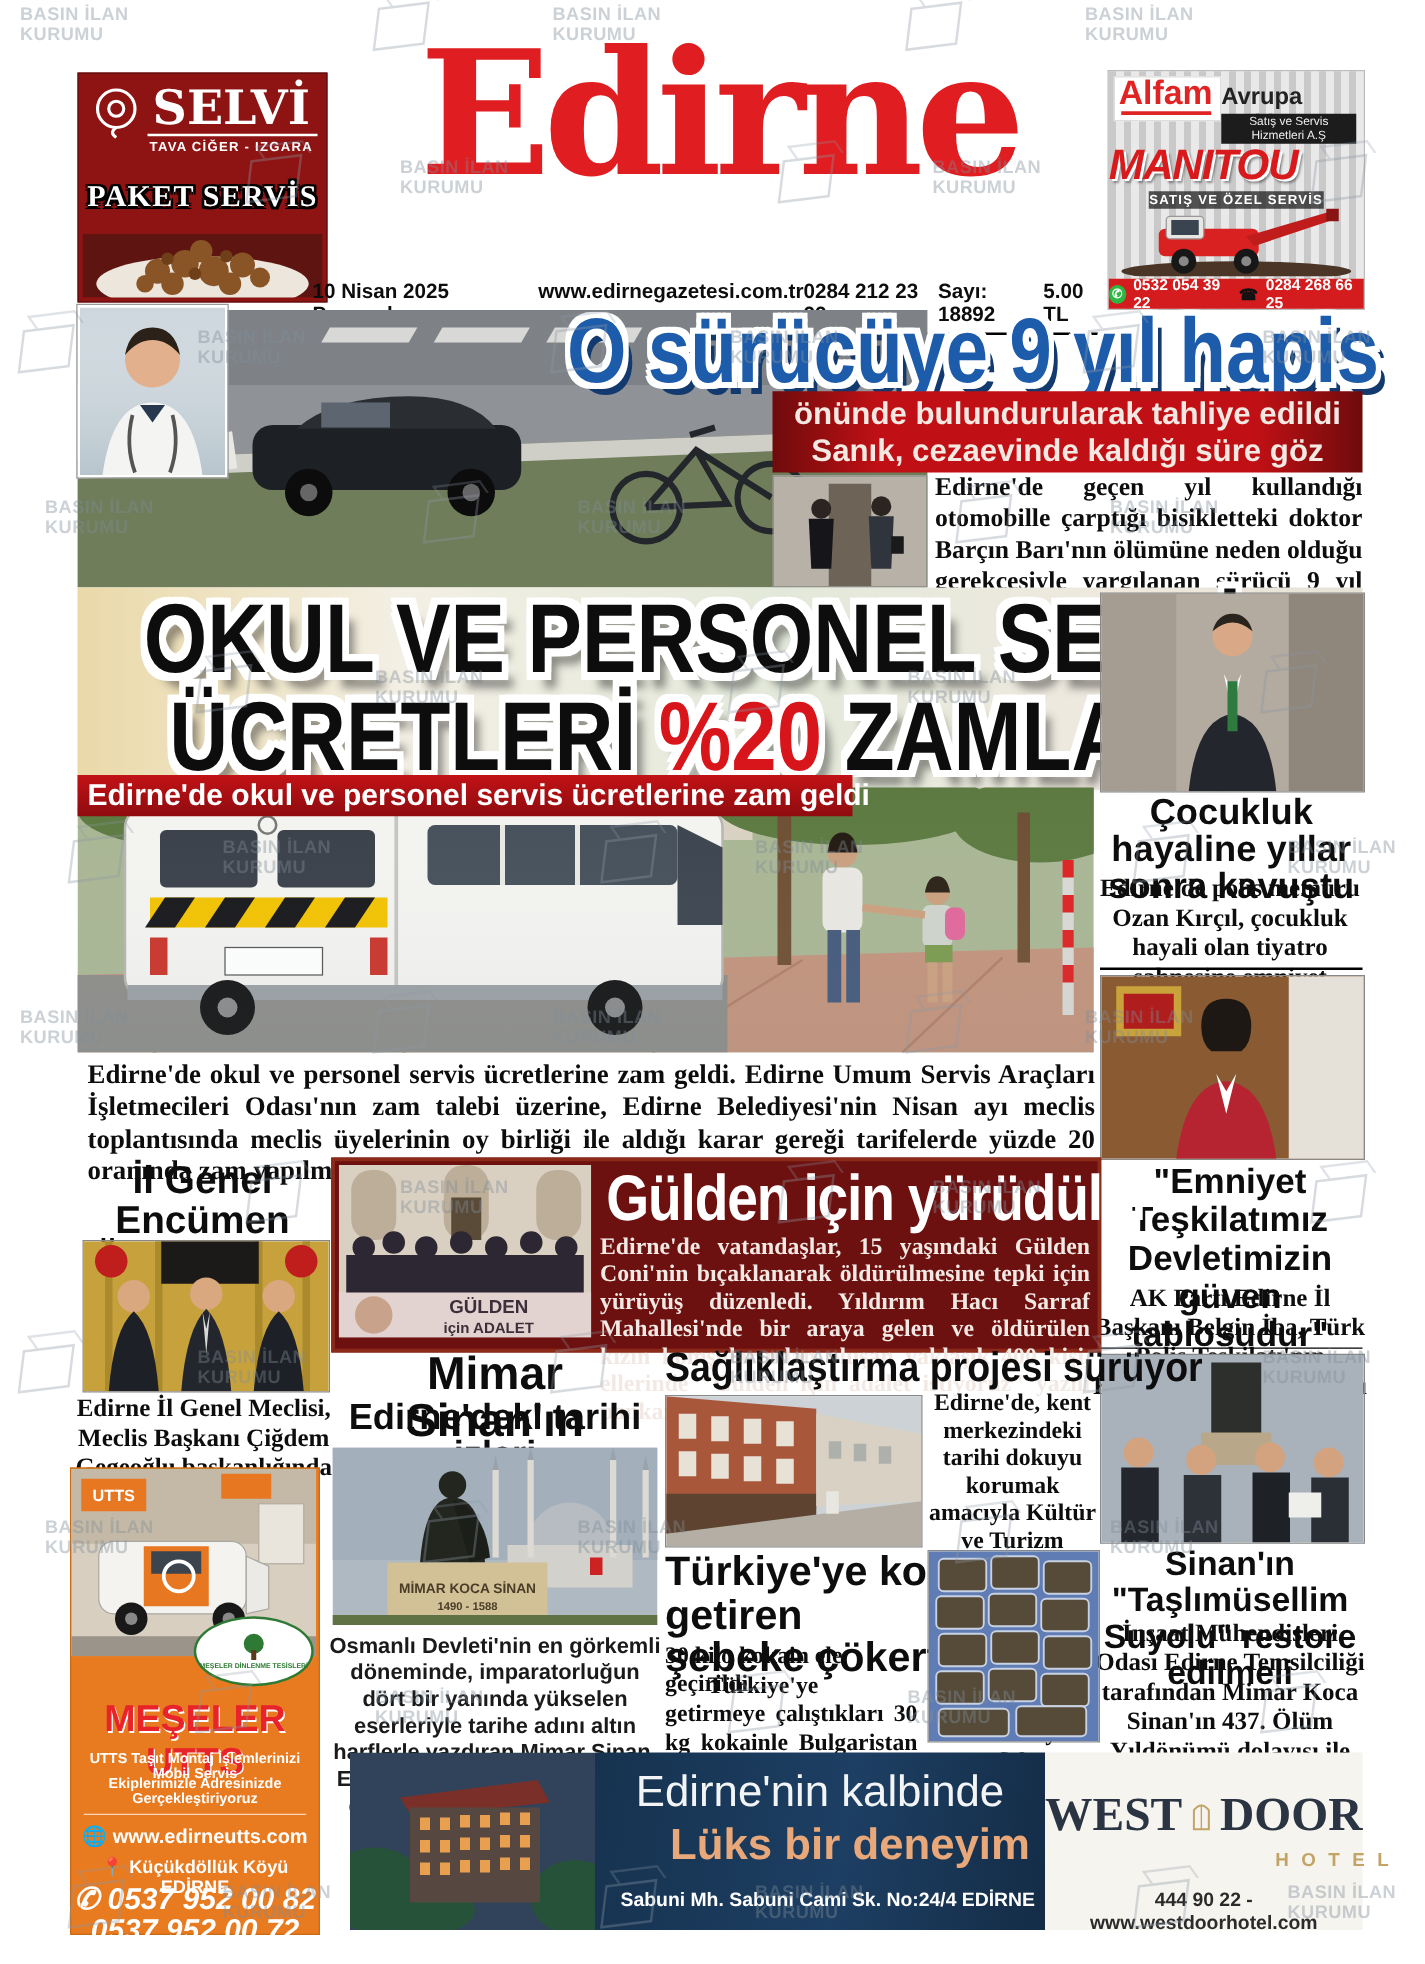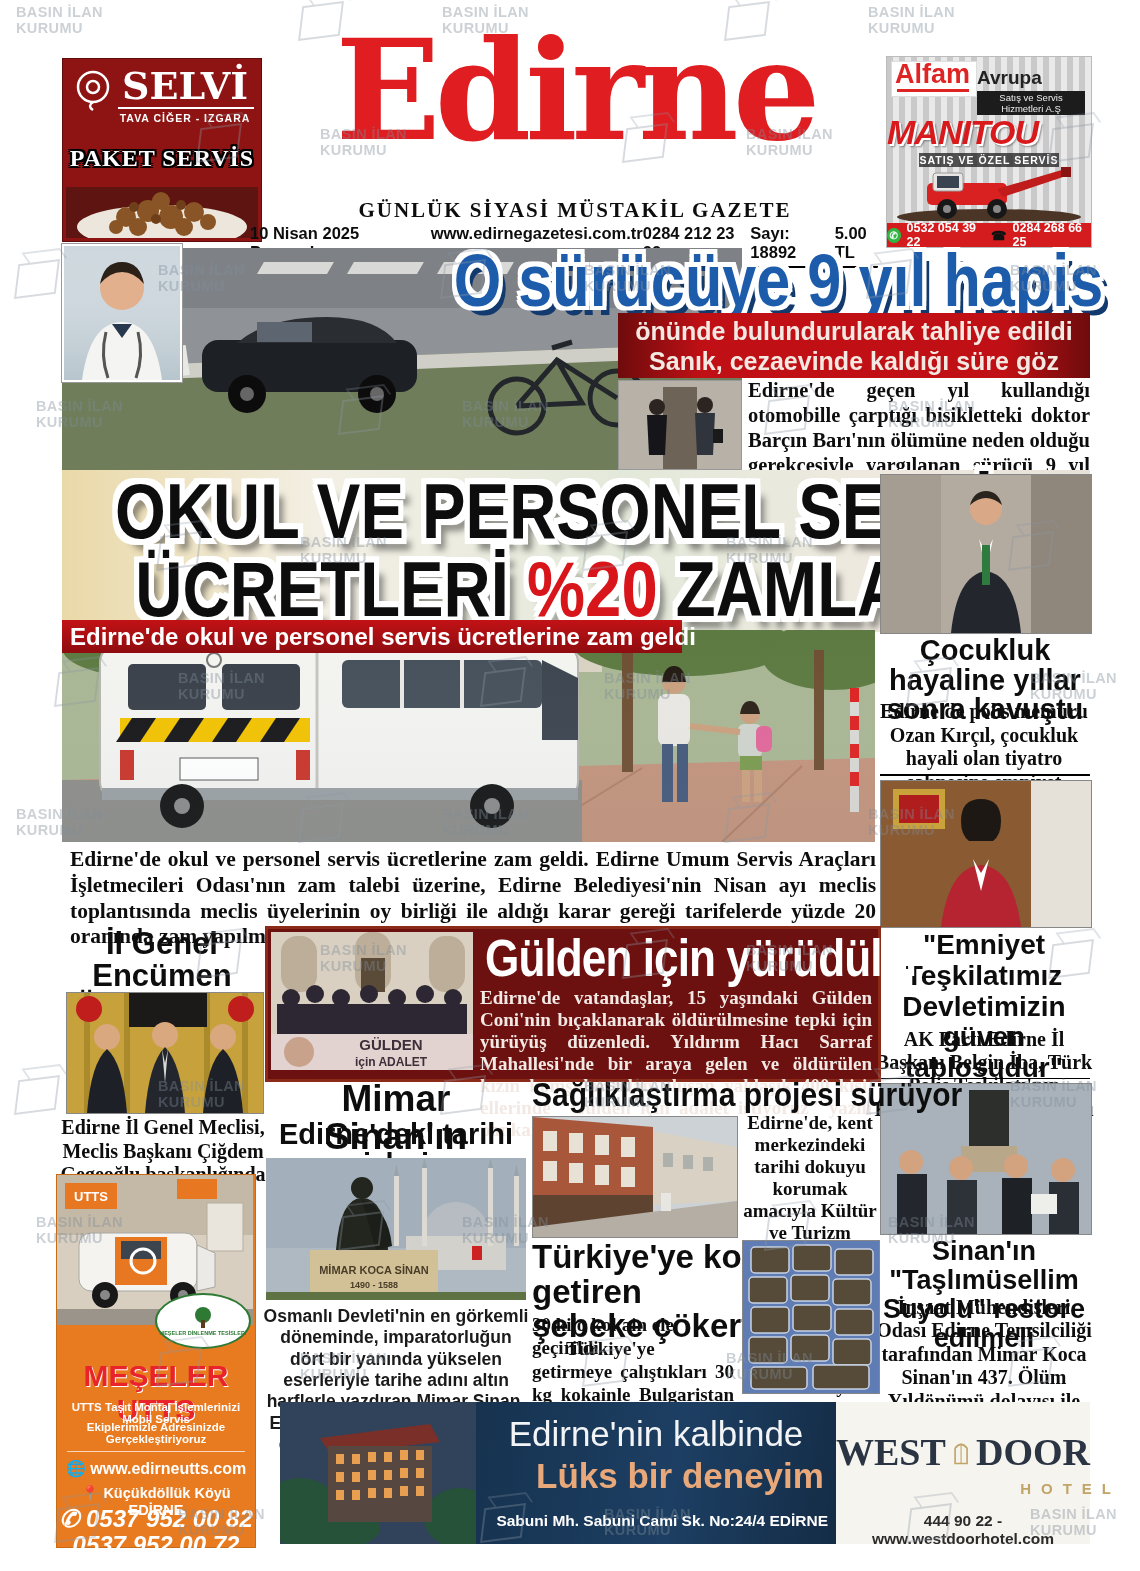--- a/index.html
+++ b/index.html
@@ -86,21 +86,20 @@
       </g>
       <g fill="#6e3f18">
           <circle cx="90" cy="32" r="5"></circle>
           <circle cx="115" cy="18" r="5"></circle>
           <circle cx="68" cy="20" r="5"></circle>
         </g>
     </svg>
   </div>
 
   <div class="abs mast-title">Edirne</div>
-  <div class="abs mast-sub">GÜNLÜK SİYASİ MÜSTAKİL GAZETE</div>
   <div class="abs mast-info">
     <span>10 Nisan 2025 Perşembe</span>
     <span>www.edirnegazetesi.com.tr</span>
     <span>0284 212 23 22</span>
     <span>Sayı: 18892</span>
     <span>5.00 TL</span>
   </div>
 
   <div class="abs alfam" style="left:886px;top:56px;width:204px;height:190px;border:1px solid #bbb;">
     <div class="abs" style="left:4px;top:4px;width:84px;height:34px;background:#fff;border:1px solid #ddd;"></div>

